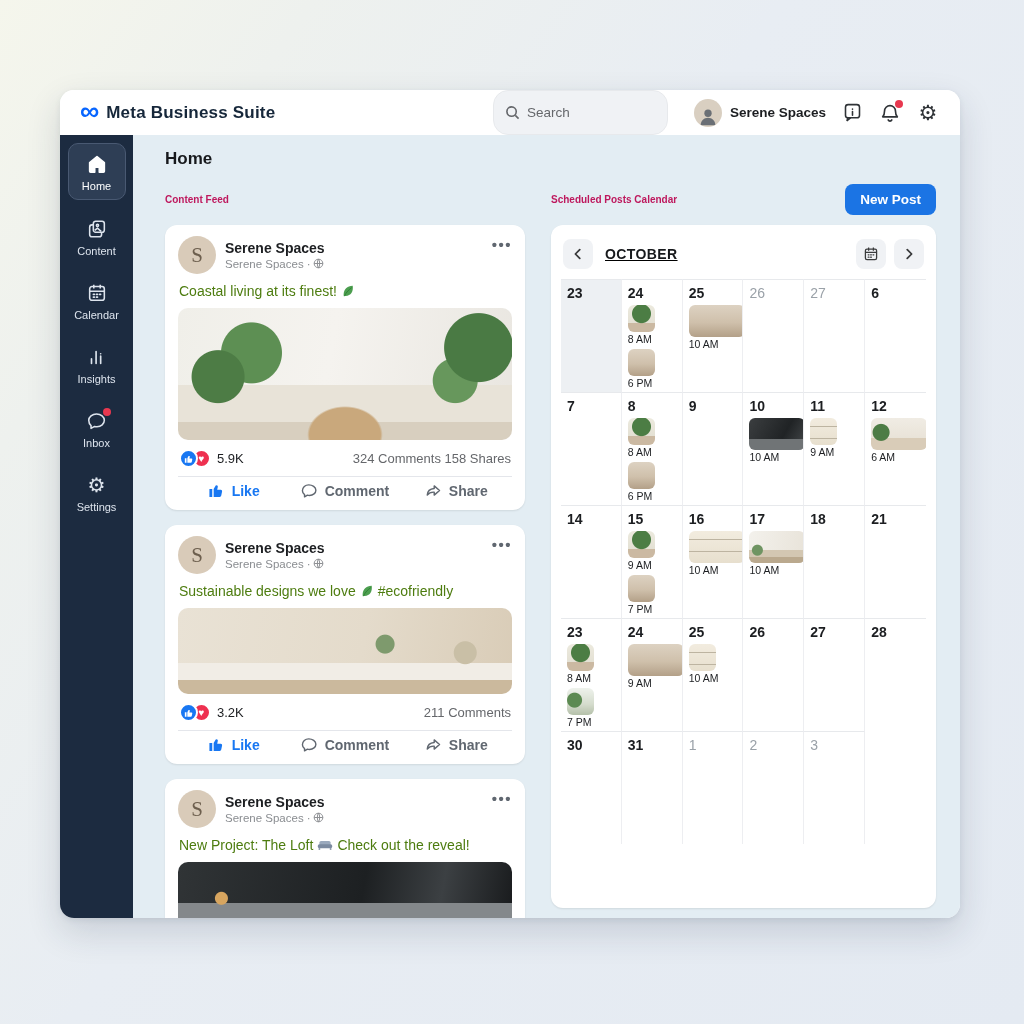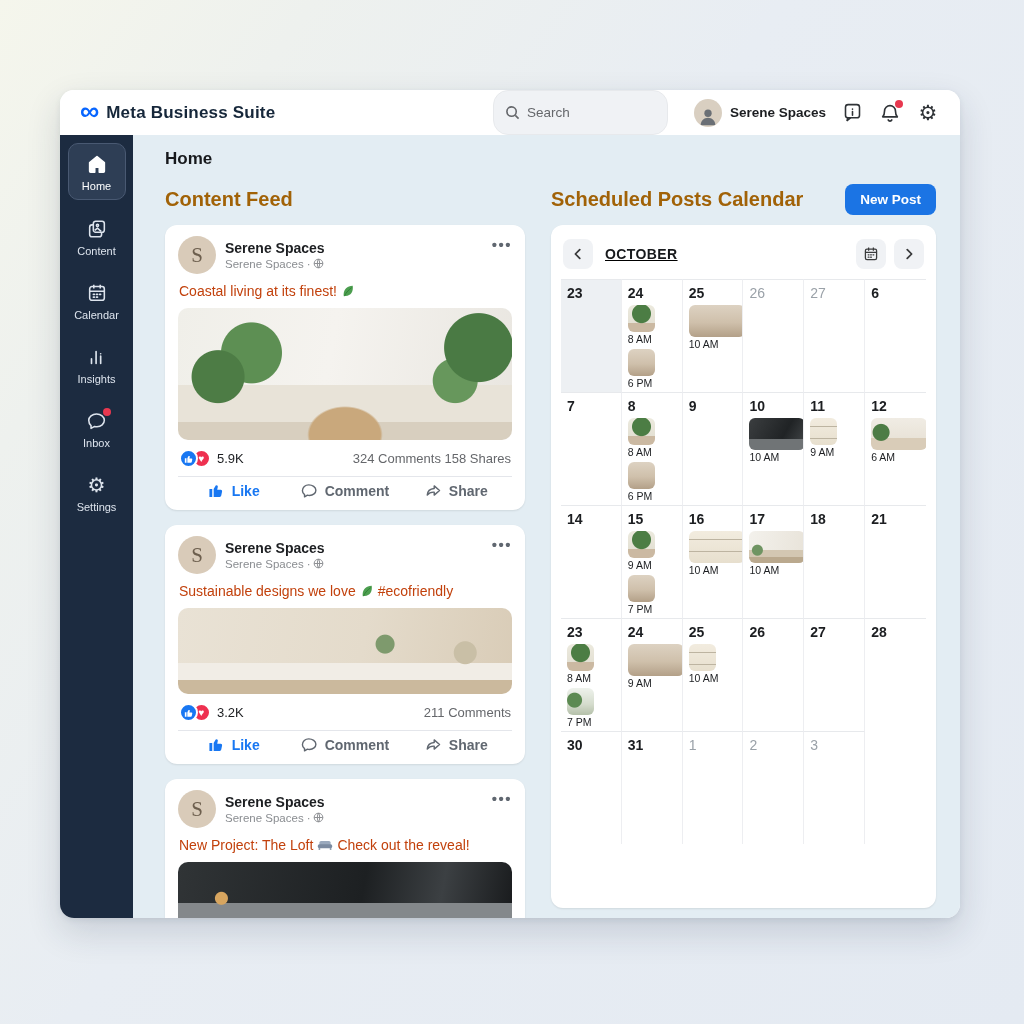--- a/index.html
+++ b/index.html
@@ -43,34 +43,34 @@
   .nav-gear { font-size:20px; color:#dde4ed; line-height:1; }
   .inbox-dot { position:absolute; top:-1px; right:-2px; width:8px; height:8px; border-radius:50%; background:#e8384f; }
 
   
   .main { flex:1; background:#e3edf3; padding:14px 24px 0 32px; overflow:hidden; }
   .page-title { font-size:17px; font-weight:700; color:#17191c; margin-bottom:14px; }
   .columns { display:flex; gap:26px; }
   .feed-col { width:360px; flex:none; }
   .cal-col { flex:1; min-width:0; }
   .col-head { display:flex; align-items:center; justify-content:space-between; height:32px; margin-bottom:10px; }
-  .col-title { font-size:20px; font-weight:700; color:#a16207; }
+  .col-title { font-size:10px; font-weight:700; color:#be185d; }
   .new-post-btn { background:#1b74e4; color:#fff; font-size:13.5px; font-weight:700; border:none; border-radius:8px;
     padding:8px 15px; cursor:pointer; font-family:"Liberation Sans",sans-serif; }
 
   
   .post-card { background:#fff; border-radius:12px; box-shadow:0 1px 2px rgba(0,0,0,.09); padding:11px 13px 4px; margin-bottom:15px; }
   .post-head { display:flex; align-items:center; gap:9px; }
   .post-avatar { width:38px; height:38px; border-radius:50%; background:#d9cbb9; color:#6d5f4e;
     font-family:"Liberation Serif",serif; font-size:21px; display:flex; align-items:center; justify-content:center; flex:none; }
   .post-id { flex:1; min-width:0; }
   .post-author { font-size:14px; font-weight:700; color:#1c1e21; line-height:1.2; }
   .post-sub { font-size:11.5px; color:#8a8d91; display:flex; align-items:center; gap:3px; margin-top:1px; }
   .dots { color:#606770; font-size:15px; font-weight:700; letter-spacing:1.5px; cursor:pointer; align-self:flex-start; }
-  .post-text { font-size:14px; color:#c2410c; margin:9px 1px 9px; display:flex; align-items:center; gap:4px; flex-wrap:wrap;text-align:right; }
+  .post-text { font-size:14px; color:#4d7c0f; margin:9px 1px 9px; display:flex; align-items:center; gap:4px; flex-wrap:wrap;text-align:right; }
   .post-text svg { flex:none; }
   .post-image { border-radius:10px; width:100%; }
 
   .img-living-room-light { height:132px;
     background:
       radial-gradient(circle at 12% 52%, #4d7c45 0 26px, rgba(0,0,0,0) 27px),
       radial-gradient(circle at 22% 34%, #5d8f53 0 30px, rgba(0,0,0,0) 31px),
       radial-gradient(circle at 90% 30%, #4a7a44 0 34px, rgba(0,0,0,0) 35px),
       radial-gradient(circle at 83% 55%, #67975c 0 22px, rgba(0,0,0,0) 23px),
       radial-gradient(ellipse at 50% 96%, #c9a87c 0 15%, rgba(0,0,0,0) 16%),

